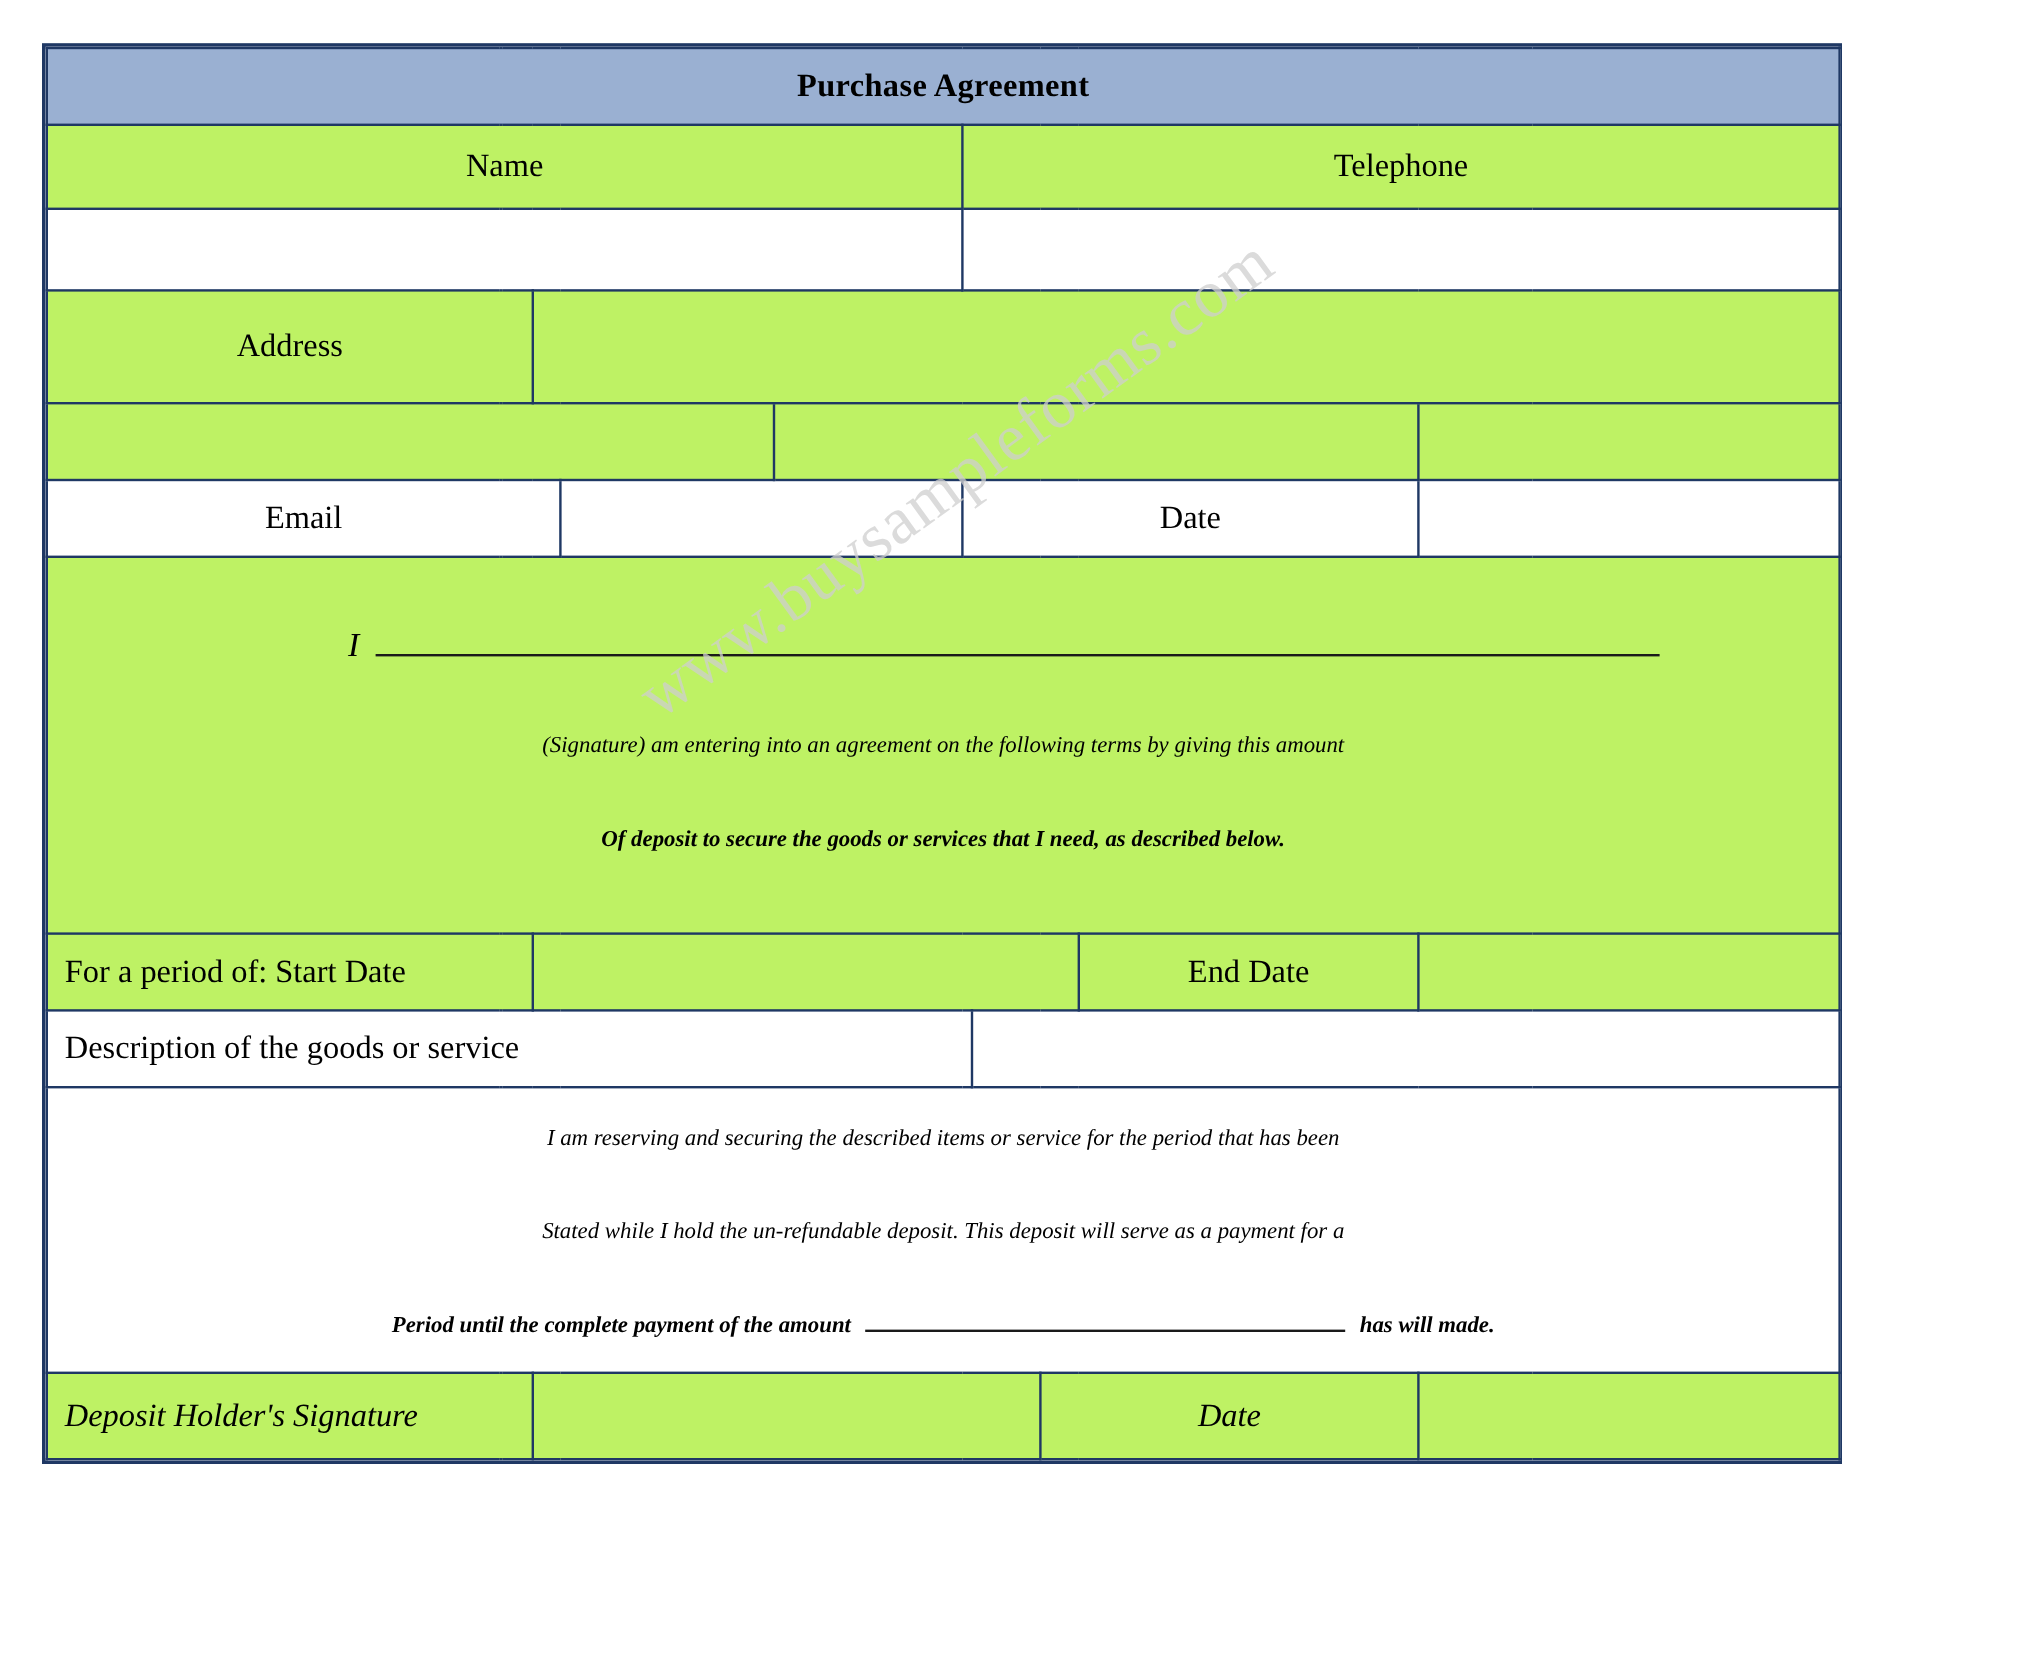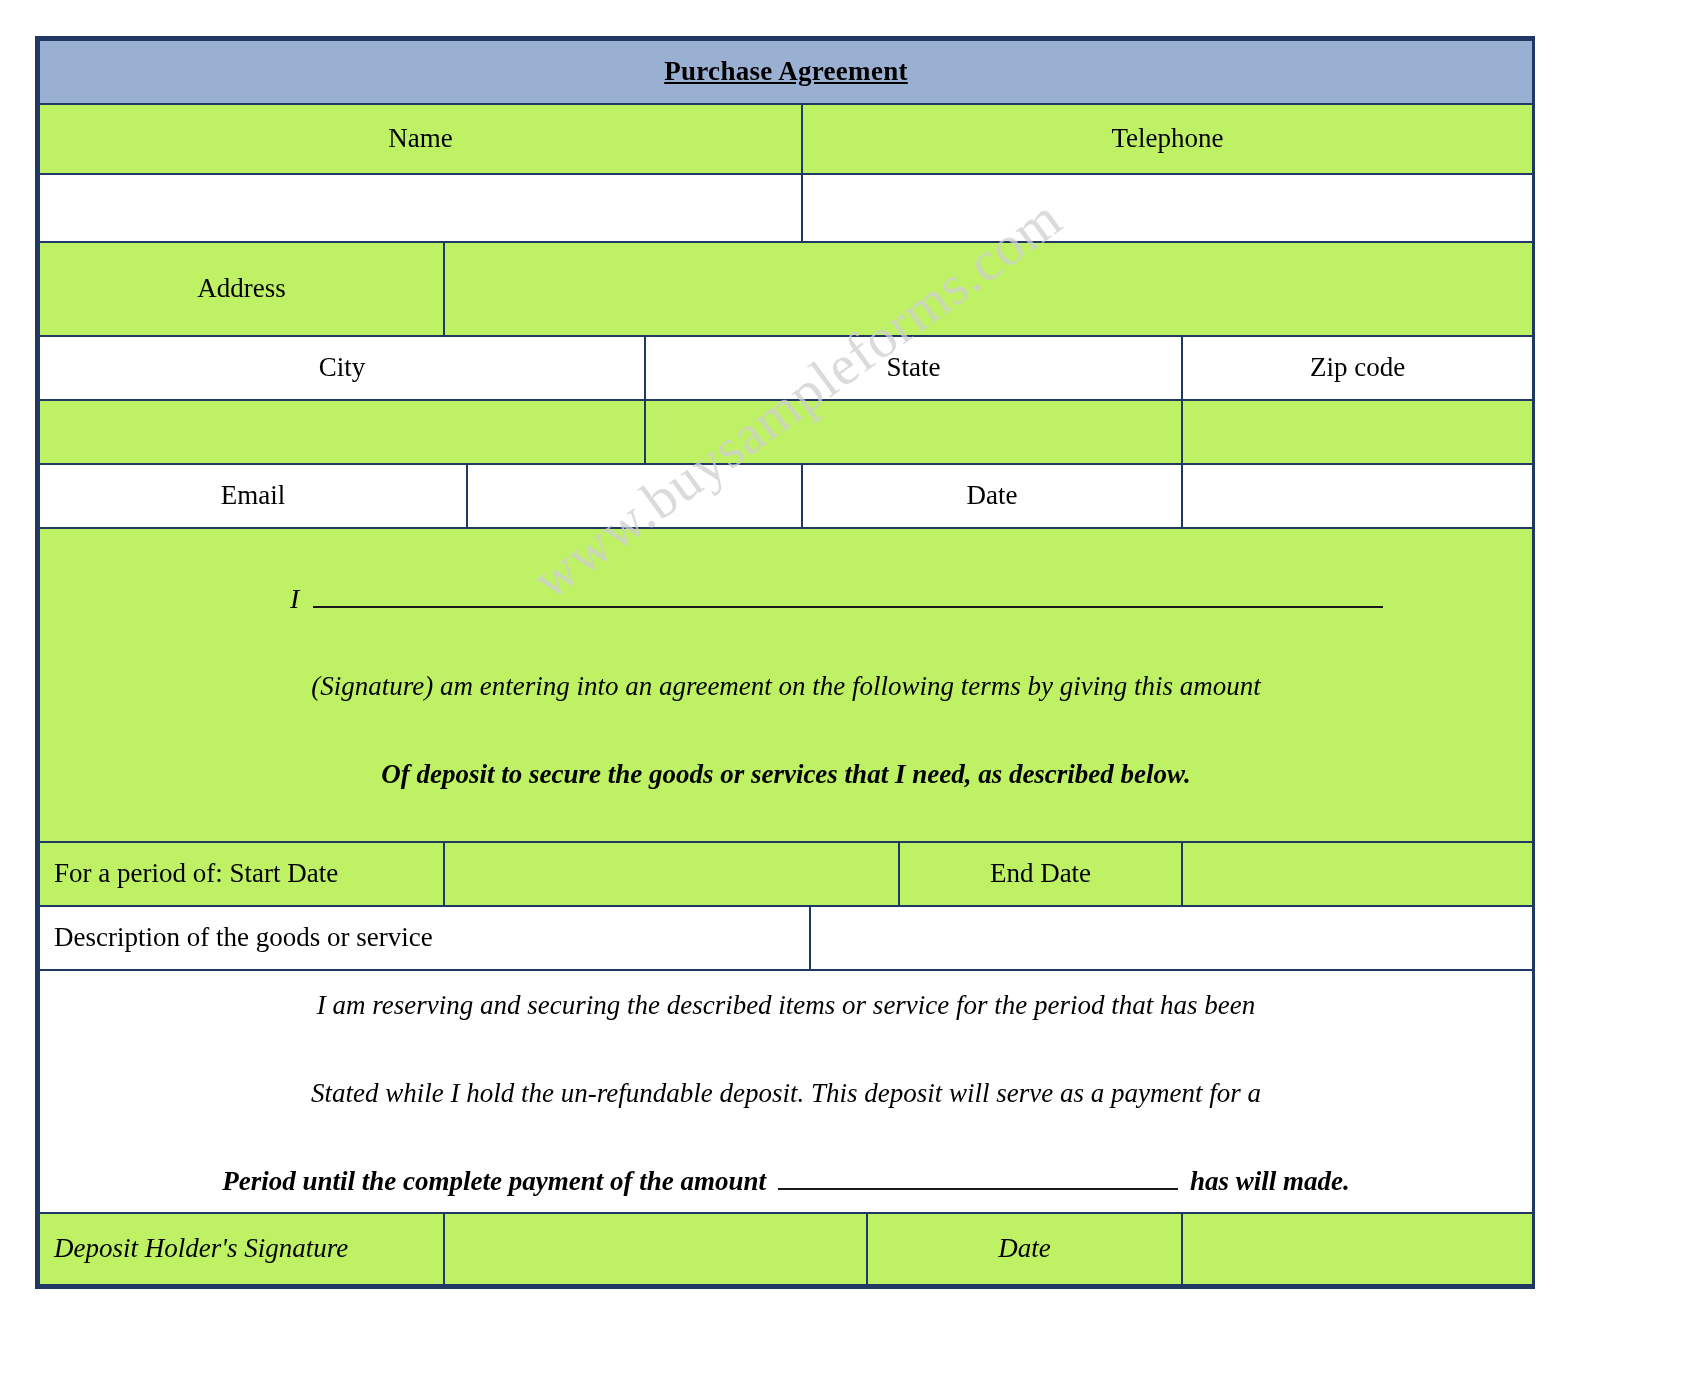--- a/index.html
+++ b/index.html
@@ -44,21 +44,21 @@
     border: 2px solid #1f3864;
     padding: 0;
     vertical-align: middle;
     font-size: 27px;
     color: #000000;
     line-height: 1.25;
   }
 
   
   .fill-blue   { background: #bef264; }
-  .fill-header { background: #9ab0d2; text-decoration: underline; }
+  .fill-header { background: #9ab0d2; }
   .fill-white  { background: #ffffff; }
 
   
   .c  { text-align: center; }
   .l  { text-align: left; padding-left: 14px !important; }
 
   
   .title-cell {
     height: 62px;
     text-align: center;
@@ -80,22 +80,22 @@
   .h-para2   { height: 212px; }
   .h-sign    { height: 70px; font-style: italic; }
 
   
   .para-block {
     padding: 26px 60px 20px 60px !important;
     text-align: center;
   }
   .para-line {
     font-style: italic;
-    font-size: 27px;
-    margin: 4px;
+    font-size: 19px;
+    margin: 15px;
     padding: 0;
     white-space: nowrap;
   }
   .para-gap-1 { margin-top: 54px; }
   .para-gap-2 { margin-top: 54px; font-weight: bold; }
 
   .sig-line-row {
     display: block;
     text-align: left;
     padding-left: 190px;
@@ -173,25 +173,20 @@
       <tr>
         <td class="fill-white l h-input" colspan="7"></td>
         <td class="fill-white l h-input" colspan="6"></td>
       </tr>
 
       <tr>
         <td class="fill-blue c h-addr" colspan="3">Address</td>
         <td class="fill-blue l h-addr" colspan="10"></td>
       </tr>
 
-      <tr>
-        <td class="fill-white c h-city" colspan="5">City</td>
-        <td class="fill-white c h-city" colspan="6">State</td>
-        <td class="fill-white c h-city" colspan="2">Zip code</td>
-      </tr>
 
       <tr>
         <td class="fill-blue l h-cityin" colspan="5"></td>
         <td class="fill-blue l h-cityin" colspan="6"></td>
         <td class="fill-blue l h-cityin" colspan="2"></td>
       </tr>
 
       <tr>
         <td class="fill-white c h-email" colspan="4">Email</td>
         <td class="fill-white l h-email" colspan="3"></td>

